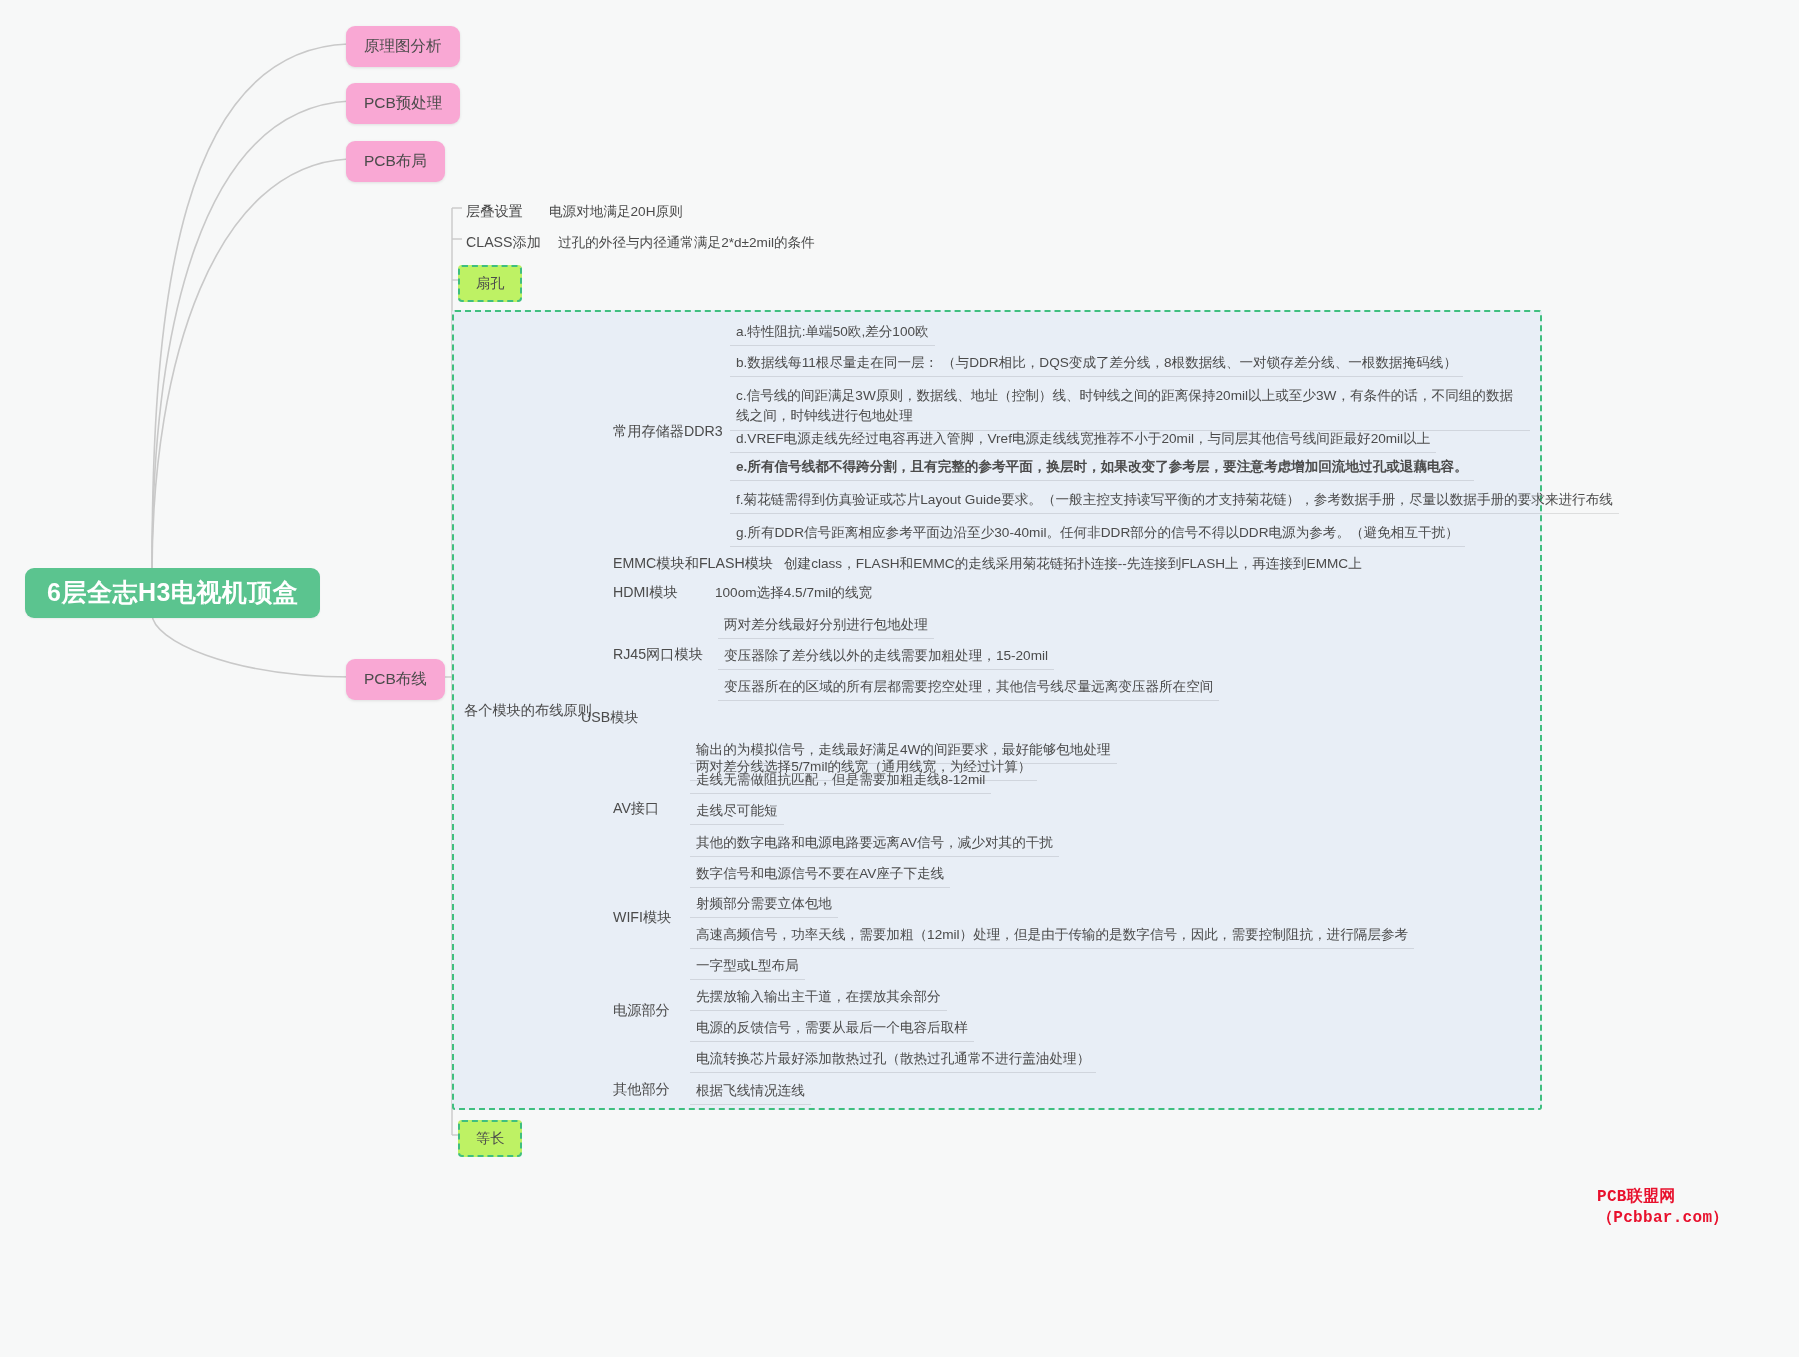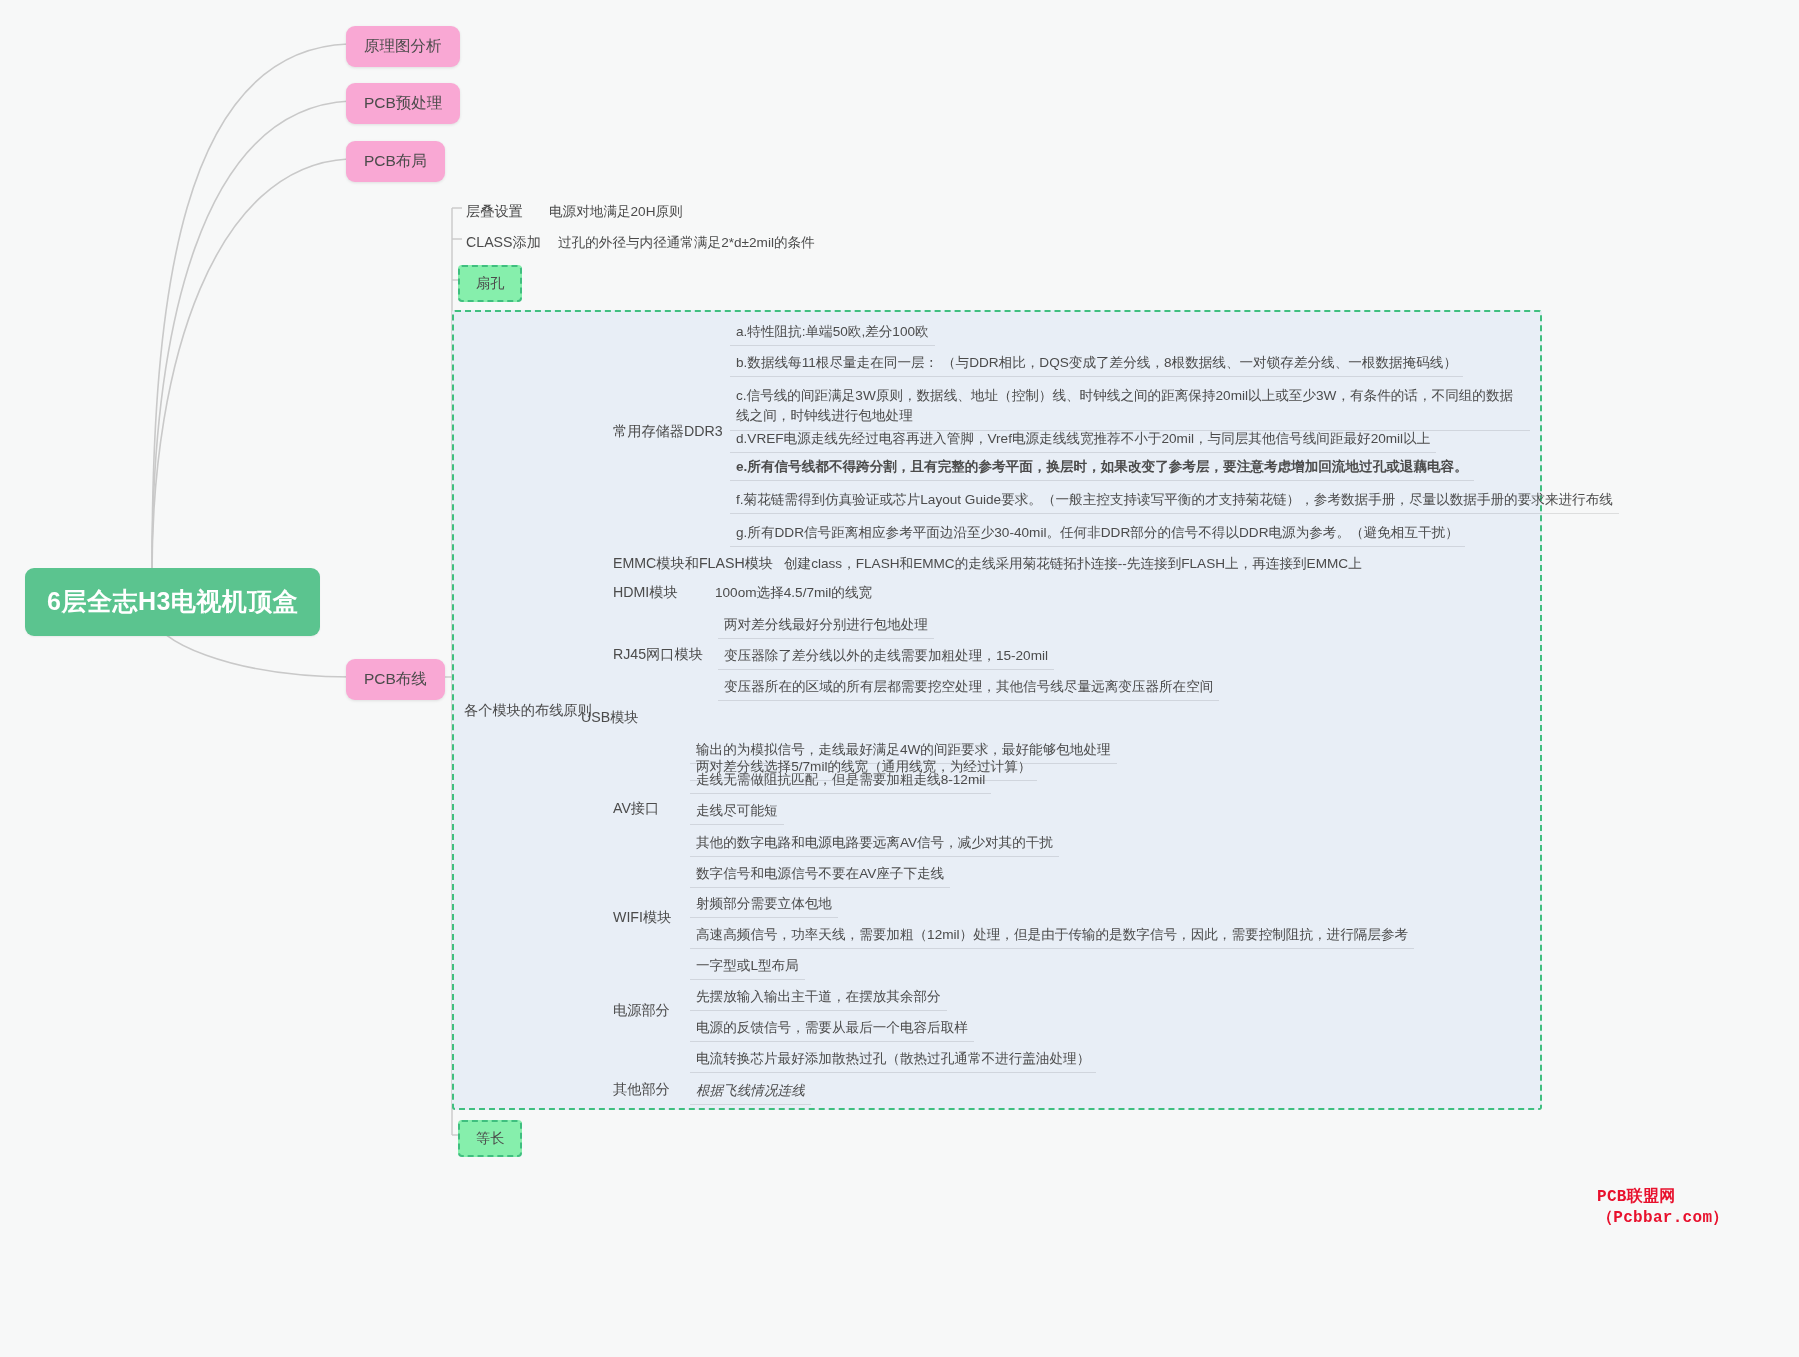--- a/index.html
+++ b/index.html
@@ -32,21 +32,21 @@
     white-space: nowrap;
   }
 
   
   .root {
     background: #5bc48f;
     color: #ffffff;
     font-size: 25px;
     font-weight: 600;
     border-radius: 9px;
-    padding: 17px 22px;
+    padding: 8px 22px;
     letter-spacing: 0.5px;
     box-shadow: 0 1px 2px rgba(0,0,0,0.06);
   }
 
   
   .l1 {
     background: #f9a8d4;
     border-radius: 9px;
     padding: 10px 18px;
     font-size: 15.5px;
@@ -57,21 +57,21 @@
   
   .plain {
     padding: 4px 6px;
     font-size: 14.2px;
     color: #4b4b4b;
   }
 
   
   .dashed {
     border: 2px dashed #3fbf7f;
-    background: #86efac;
+    background: #bef264;
     border-radius: 4px;
     padding: 7px 16px;
     font-size: 14.2px;
     color: #4b4b4b;
   }
 
   
   .region {
     position: absolute;
     border: 2px dashed #3fbf7f;
@@ -248,17 +248,17 @@
   <div class="leaf ul" style="left:690px; top:891px;">射频部分需要立体包地</div>
   <div class="leaf ul" style="left:690px; top:922px;">高速高频信号，功率天线，需要加粗（12mil）处理，但是由于传输的是数字信号，因此，需要控制阻抗，进行隔层参考</div>
 
   <div class="node plain" style="left:607px; top:997px;">电源部分</div>
   <div class="leaf ul" style="left:690px; top:953px;">一字型或L型布局</div>
   <div class="leaf ul" style="left:690px; top:984px;">先摆放输入输出主干道，在摆放其余部分</div>
   <div class="leaf ul" style="left:690px; top:1015px;">电源的反馈信号，需要从最后一个电容后取样</div>
   <div class="leaf ul" style="left:690px; top:1046px;">电流转换芯片最好添加散热过孔（散热过孔通常不进行盖油处理）</div>
 
   <div class="node plain" style="left:607px; top:1076px;">其他部分</div>
-  <div class="leaf ul" style="left:690px; top:1078px;font-style:italic;">根据飞线情况连线</div>
+  <div class="leaf ul" style="left:690px; top:1078px;">根据飞线情况连线</div>
 
   <div class="footer" style="left:1597px; top:1186px;font-family:Liberation Mono, monospace;">PCB联盟网（Pcbbar.com）</div>
 
 </div>
 
 </body></html>

